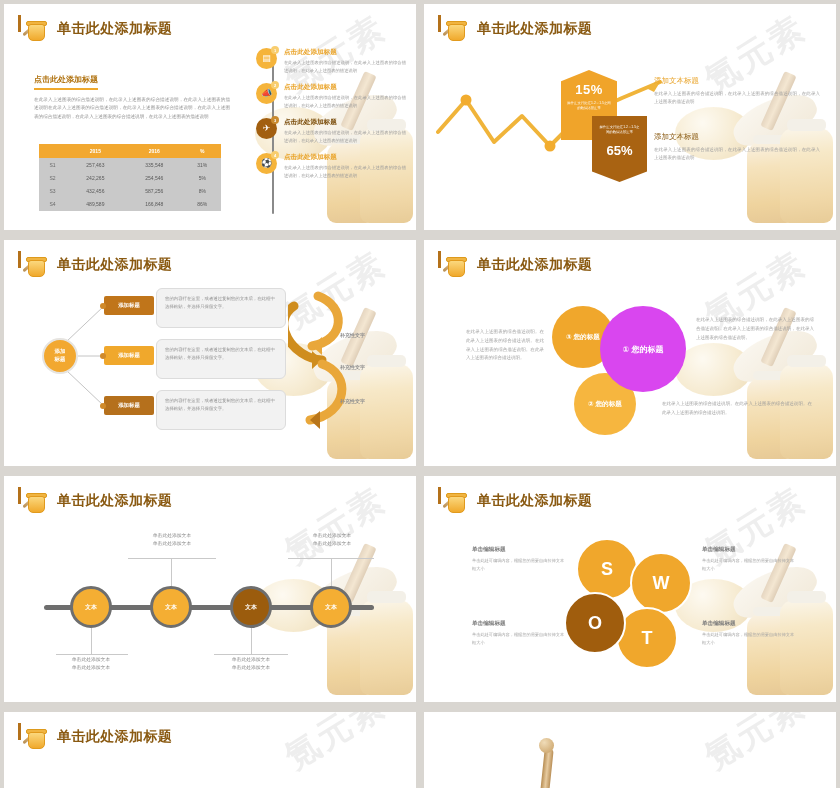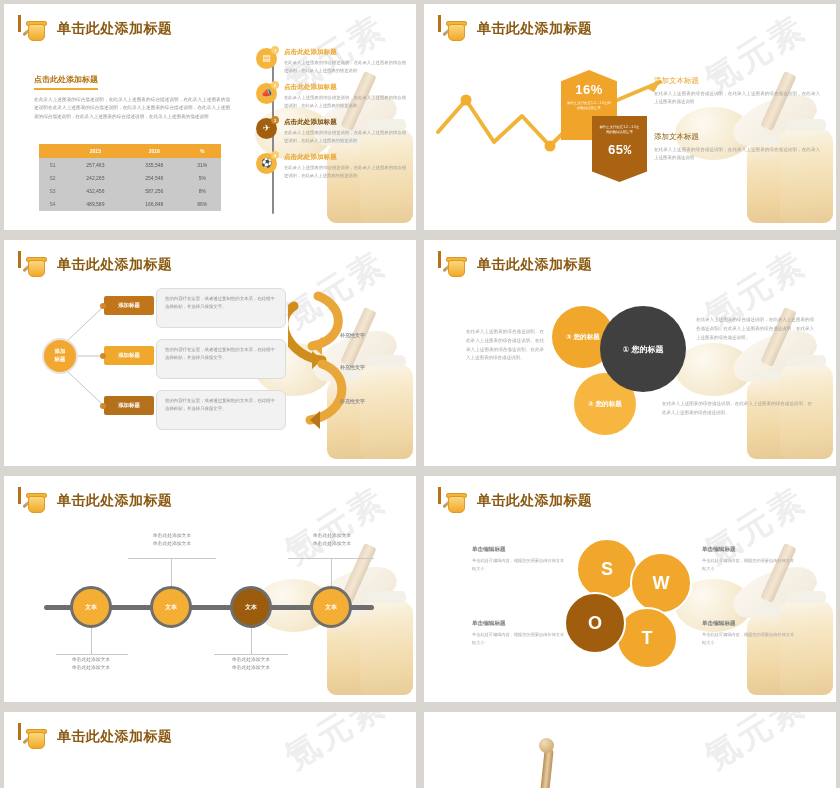--- a/index.html
+++ b/index.html
@@ -109,21 +109,21 @@
     padding-top:12px;box-sizing:border-box;
   }
   .badge-up .pct{font-size:13px;font-weight:bold;letter-spacing:.5px;}
   .badge-up .note{font-size:3.4px;line-height:1.55;text-align:center;padding:4px 6px 0;opacity:.95;}
   .badge-dn{
     position:absolute;left:168px;top:112px;width:55px;height:66px;background:#a96312;
     clip-path:polygon(0 0,100% 0,100% 84%,50% 100%,0 84%);
     color:#fff;display:flex;flex-direction:column;align-items:center;justify-content:flex-start;
     padding-top:9px;box-sizing:border-box;
   }
-  .badge-dn .pct{font-size:13px;font-weight:bold;margin-top:4px;font-family:Liberation Mono, monospace;}
+  .badge-dn .pct{font-size:13px;font-weight:bold;margin-top:4px;}
   .badge-dn .note{font-size:3.4px;line-height:1.55;text-align:center;padding:0 6px 3px;}
   .s2-txt{position:absolute;right:16px;width:166px;}
   .s2-txt.a{top:72px;}
   .s2-txt.b{top:128px;}
   .s2-h{font-size:7.5px;font-weight:normal;color:#e9a42b;margin-bottom:4px;}
   .s2-h.dark{color:#8a5a12;}
   .s2-p{font-size:4.5px;line-height:1.85;color:#9b9b9b;text-align:justify;}
 
   
   .hub{
@@ -150,21 +150,21 @@
   .card.c1{top:48px;}
   .card.c2{top:99px;}
   .card.c3{top:150px;}
   .s3-note{position:absolute;font-size:5px;font-weight:bold;color:#8f8f8f;}
 
   
   .circ{position:absolute;border-radius:50%;display:flex;align-items:center;justify-content:center;
     color:#fff;font-size:6.6px;font-weight:bold;white-space:nowrap;}
   .circ.c-a{left:128px;top:66px;width:62px;height:62px;background:#f0a72c;}
   .circ.c-b{left:150px;top:133px;width:62px;height:62px;background:#f6b63f;}
-  .circ.c-c{left:176px;top:66px;width:86px;height:86px;background:#404040;font-size:8px;z-index:2;}
+  .circ.c-c{left:176px;top:66px;width:86px;height:86px;background:#d946ef;font-size:8px;z-index:2;}
   .s4-p{position:absolute;font-size:4.5px;line-height:1.95;color:#9b9b9b;text-align:justify;}
 
   
   .rail{position:absolute;left:40px;top:129px;width:330px;height:5px;background:#6e6e6e;border-radius:3px;}
   .node{position:absolute;top:110px;width:42px;height:42px;border-radius:50%;
     border:3px solid #6e6e6e;box-sizing:border-box;background:#f4ae33;
     display:flex;align-items:center;justify-content:center;color:#fff;font-size:6px;font-weight:bold;z-index:3;}
   .node.dark{background:#9b5c0d;}
   .cap{position:absolute;font-size:4.8px;line-height:1.75;color:#8b8b8b;text-align:center;width:80px;}
   .lead{position:absolute;width:1px;background:#c9c9c9;}
@@ -320,21 +320,21 @@
     </div>
 
     <svg class="s2-chart" viewBox="0 0 260 80">
       <polyline points="6,58 34,26 62,68 90,42 118,72 146,44 190,24 228,8" fill="none" stroke="#f0b43a" stroke-width="4" stroke-linejoin="round" stroke-linecap="round"></polyline>
       <circle cx="34" cy="26" r="5.5" fill="#f2ac2e"></circle>
       <circle cx="118" cy="72" r="5.5" fill="#f2ac2e"></circle>
       <path d="M228,8 L214,14 L222,18 Z" fill="#f0b43a"></path>
     </svg>
 
     <div class="badge-up">
-      <div class="pct">16%</div>
+      <div class="pct">15%</div>
       <div class="note">操作正文行距在1.2～1.5之间的数值比较正常</div>
     </div>
     <div class="badge-dn">
       <div class="note">操作正文行距在1.2～1.5之间的数值比较正常</div>
       <div class="pct">65%</div>
     </div>
 
     <div class="s2-txt a">
       <div class="s2-h">添加文本标题</div>
       <div class="s2-p">在此录入上述图表的综合描述说明，在此录入上述图表的综合描述说明，在此录入上述图表的描述说明</div>

